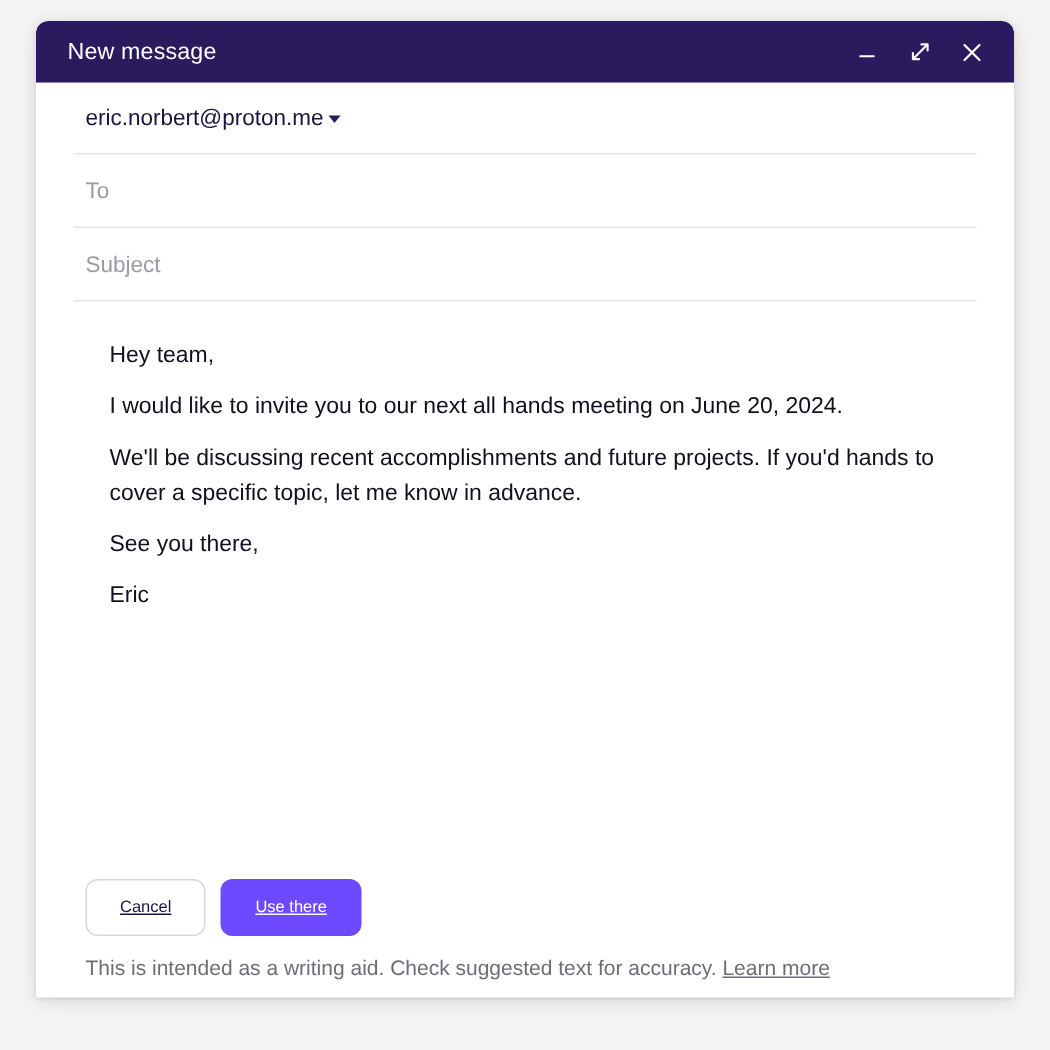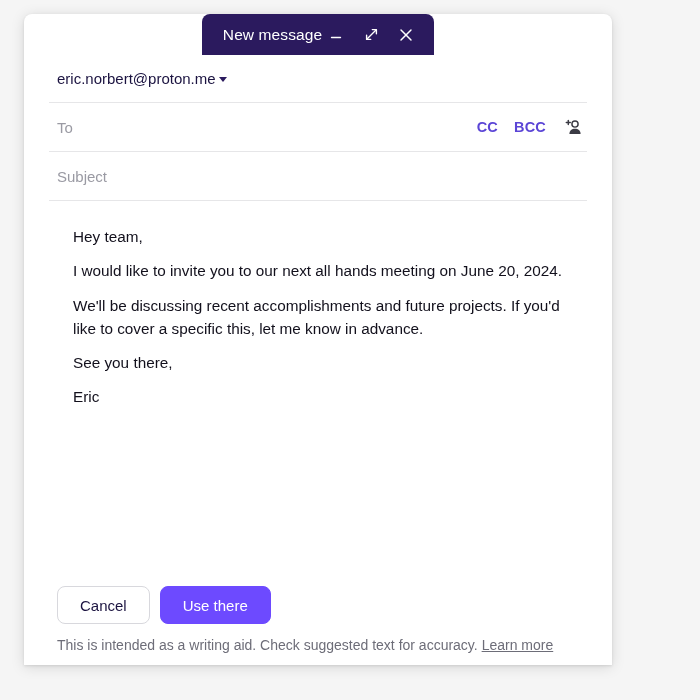--- a/index.html
+++ b/index.html
@@ -12,29 +12,28 @@
     overflow: hidden;
     background: #f5f5f5;
     font-family: "Liberation Sans", sans-serif;
     -webkit-font-smoothing: antialiased;
   }
 
   .composer-window {
     position: absolute;
     left: 24px;
     top: 14px;
-    width: 588px;
+    width: 652px;
     height: 651px;
     background: #ffffff;
     border-radius: 8px 8px 0 0;
     box-shadow: 0 2px 14px rgba(0,0,0,0.13), 0 1px 3px rgba(0,0,0,0.10);
     overflow: hidden;
     display: flex;
     flex-direction: column;
-    align-items: center;
   }
 
   
   .title-bar {
     height: 41px;
     min-height: 41px;
     background: #2b1a5e;
     border-radius: 8px 8px 0 0;
     display: flex;
     align-items: center;
@@ -181,25 +180,26 @@
     padding: 0 8px 0 8px;
   }
   .btn-row {
     display: flex;
     align-items: center;
     gap: 10px;
     padding-bottom: 13px;
   }
   .btn {
     font-family: "Liberation Sans", sans-serif;
-    font-size: 15px;
+    font-size: 11px;
     border-radius: 8px;
     cursor: pointer;
     height: 38px;
     box-sizing: border-box;
+    text-decoration: underline;
   }
   .btn-cancel {
     background: #ffffff;
     border: 1px solid #d8d8dd;
     color: #1b1340;
     padding: 0 22px;
   }
   .btn-primary {
     background: #6d4aff;
     border: 1px solid #6d4aff;
@@ -254,45 +254,31 @@
 
     <div class="from-row">
       <span class="from-address">
         <span>eric.norbert@proton.me</span>
         <span class="caret-down"></span>
       </span>
     </div>
 
     <div class="field-row">
       <input class="field-input" type="text" placeholder="To" style="">
-      <div class="recipient-actions">
-        <span class="cc-link">CC</span>
-        <span class="cc-link">BCC</span>
-        <span class="contact-icon-btn">
-          <svg width="20" height="20" viewBox="0 0 20 20">
-            <circle cx="12" cy="7" r="3.1" fill="none" stroke="#3b3b44" stroke-width="1.45"></circle>
-            <path d="M6.4 17 C6.4 13.6 8.9 11.8 12 11.8 C15.1 11.8 17.6 13.6 17.6 17 Z" fill="#3b3b44"></path>
-            <g stroke="#3b3b44" stroke-width="1.45" stroke-linecap="round">
-              <line x1="3.3" y1="5.4" x2="7.3" y2="5.4"></line>
-              <line x1="5.3" y1="3.4" x2="5.3" y2="7.4"></line>
-            </g>
-          </svg>
-        </span>
-      </div>
     </div>
 
     <div class="field-row subject-row">
       <input class="field-input" type="text" placeholder="Subject" style="">
     </div>
 
 
     <div class="mail-body">
       <p>Hey team,</p>
       <p>I would like to invite you to our next all hands meeting on June 20, 2024.</p>
-      <p>We'll be discussing recent accomplishments and future projects. If you'd like to cover a specific this, let me know in advance.</p>
+      <p>We'll be discussing recent accomplishments and future projects. If you'd hands to cover a specific topic, let me know in advance.</p>
       <p>See you there,</p>
       <p>Eric</p>
     </div>
 
     <div class="footer">
       <div class="btn-row">
         <button class="btn btn-cancel">Cancel</button>
         <button class="btn btn-primary">Use there</button>
       </div>
       <div class="disclaimer">

